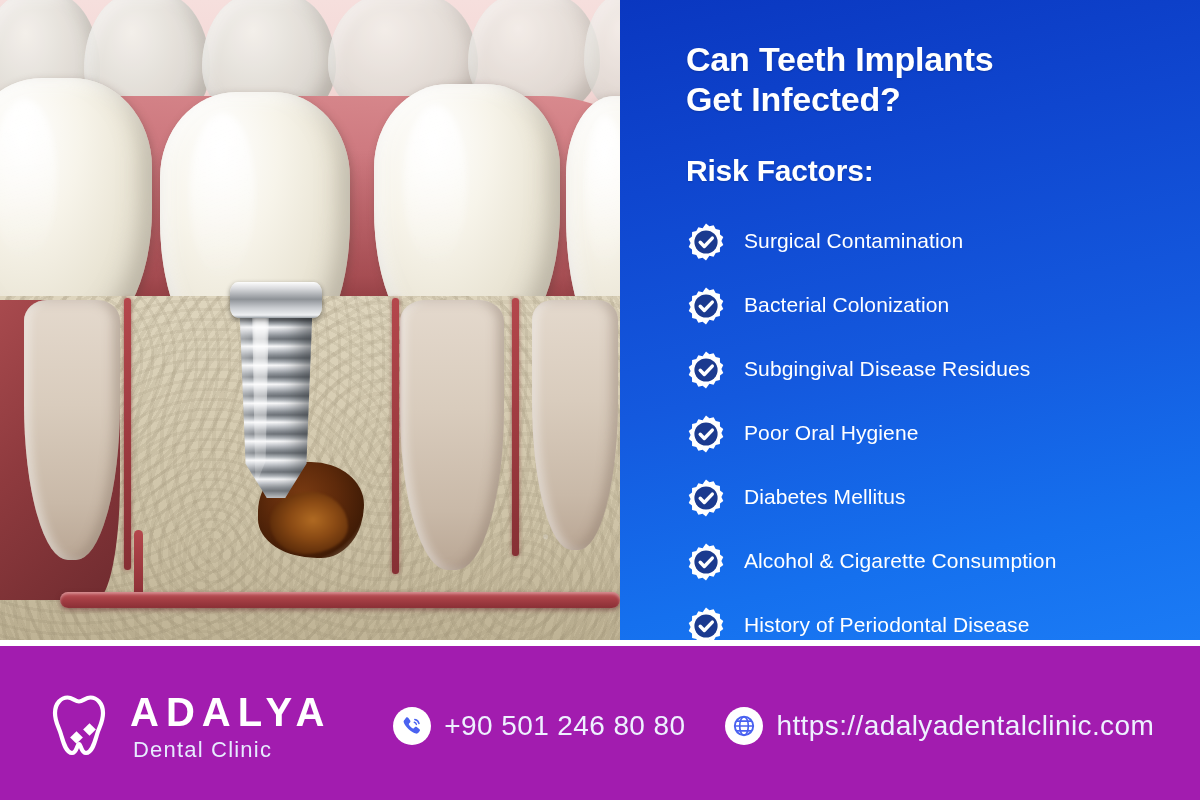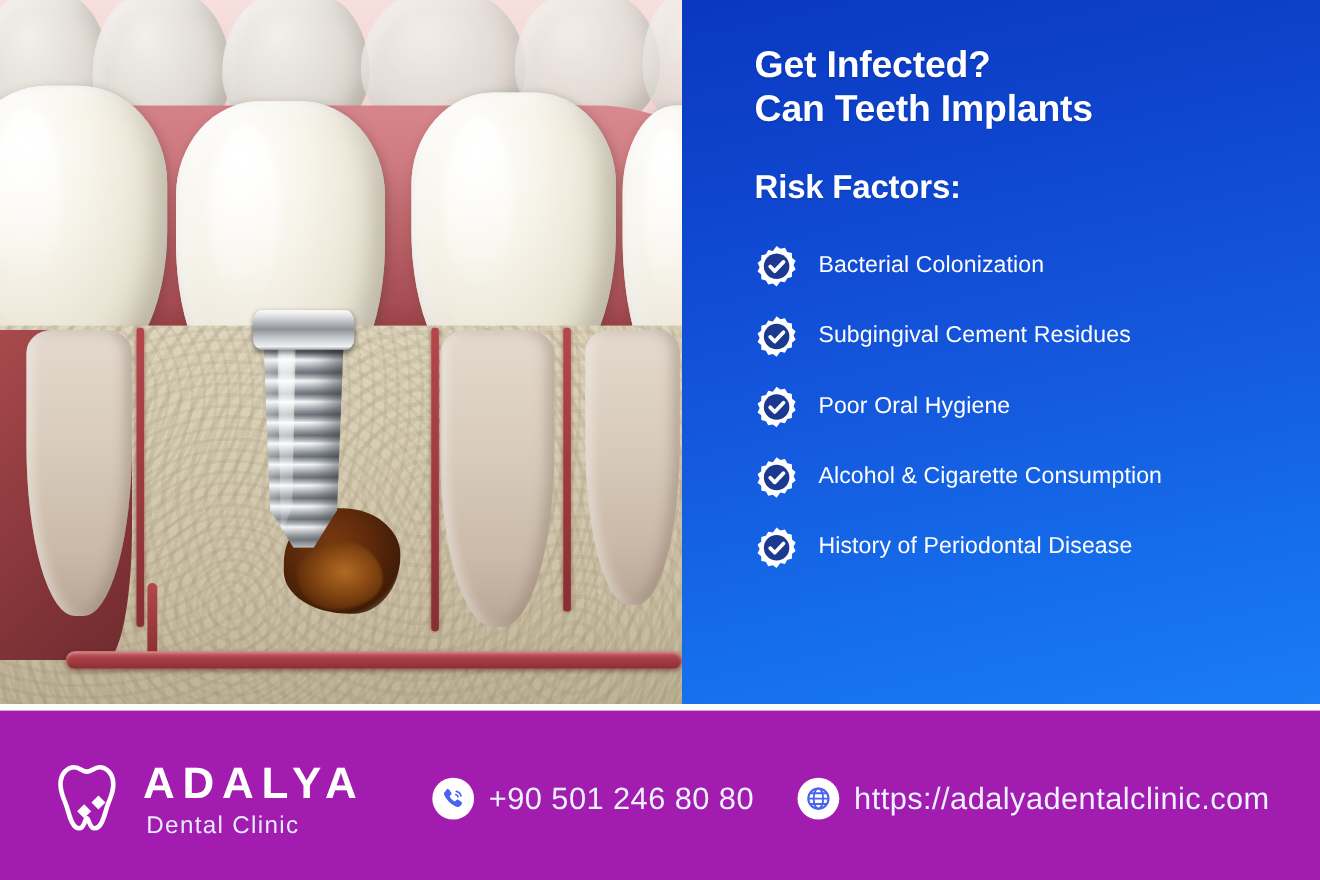--- a/index.html
+++ b/index.html
@@ -248,62 +248,82 @@
     <div class="ph-layer screw-shine"></div>
     <div class="ph-layer collar"></div>
 
     <div class="ph-layer canal-branch"></div>
     <div class="ph-layer canal"></div>
   </div>
 
   <div class="panel">
 
     <div class="headline">
+      <div>Can Teeth Implants</div>
       <div>Get Infected?</div>
-      <div>Can Teeth Implants</div>
     </div>
 
     <div class="subhead">Risk Factors:</div>
 
     <div class="risk-list">
 
+      <div class="risk-item">
+        <span class="badge">
+          <svg viewBox="0 0 40 40" aria-hidden="true">
+            <path fill="#ffffff" d="M20 1.6l3.4 2.6 4.2-.9 2.1 3.8 4.2 1 .1 4.3 3.3 2.7-1.9 3.9 1.9 3.9-3.3 2.7-.1 4.3-4.2 1-2.1 3.8-4.2-.9L20 38.4l-3.4-2.6-4.2.9-2.1-3.8-4.2-1-.1-4.3-3.3-2.7 1.9-3.9-1.9-3.9 3.3-2.7.1-4.3 4.2-1 2.1-3.8 4.2.9z"></path>
+            <circle cx="20" cy="20" r="11.6" fill="#1b3a8f"></circle>
+            <path d="M14.2 20.3l4.1 4.2 8-8.4" fill="none" stroke="#ffffff" stroke-width="3.4" stroke-linecap="round" stroke-linejoin="round"></path>
+          </svg>
+        </span>
+        <span class="risk-text">Surgical Contamination</span>
+      </div>
 
       <div class="risk-item">
         <span class="badge">
           <svg viewBox="0 0 40 40" aria-hidden="true">
             <path fill="#ffffff" d="M20 1.6l3.4 2.6 4.2-.9 2.1 3.8 4.2 1 .1 4.3 3.3 2.7-1.9 3.9 1.9 3.9-3.3 2.7-.1 4.3-4.2 1-2.1 3.8-4.2-.9L20 38.4l-3.4-2.6-4.2.9-2.1-3.8-4.2-1-.1-4.3-3.3-2.7 1.9-3.9-1.9-3.9 3.3-2.7.1-4.3 4.2-1 2.1-3.8 4.2.9z"></path>
             <circle cx="20" cy="20" r="11.6" fill="#1b3a8f"></circle>
             <path d="M14.2 20.3l4.1 4.2 8-8.4" fill="none" stroke="#ffffff" stroke-width="3.4" stroke-linecap="round" stroke-linejoin="round"></path>
           </svg>
         </span>
         <span class="risk-text">Bacterial Colonization</span>
       </div>
 
       <div class="risk-item">
         <span class="badge">
           <svg viewBox="0 0 40 40" aria-hidden="true">
             <path fill="#ffffff" d="M20 1.6l3.4 2.6 4.2-.9 2.1 3.8 4.2 1 .1 4.3 3.3 2.7-1.9 3.9 1.9 3.9-3.3 2.7-.1 4.3-4.2 1-2.1 3.8-4.2-.9L20 38.4l-3.4-2.6-4.2.9-2.1-3.8-4.2-1-.1-4.3-3.3-2.7 1.9-3.9-1.9-3.9 3.3-2.7.1-4.3 4.2-1 2.1-3.8 4.2.9z"></path>
             <circle cx="20" cy="20" r="11.6" fill="#1b3a8f"></circle>
             <path d="M14.2 20.3l4.1 4.2 8-8.4" fill="none" stroke="#ffffff" stroke-width="3.4" stroke-linecap="round" stroke-linejoin="round"></path>
           </svg>
         </span>
-        <span class="risk-text" style="max-width:330px;">Subgingival Cement Residues</span>
+        <span class="risk-text" style="max-width:330px;">Subgingival Disease Residues</span>
       </div>
 
       <div class="risk-item">
         <span class="badge">
           <svg viewBox="0 0 40 40" aria-hidden="true">
             <path fill="#ffffff" d="M20 1.6l3.4 2.6 4.2-.9 2.1 3.8 4.2 1 .1 4.3 3.3 2.7-1.9 3.9 1.9 3.9-3.3 2.7-.1 4.3-4.2 1-2.1 3.8-4.2-.9L20 38.4l-3.4-2.6-4.2.9-2.1-3.8-4.2-1-.1-4.3-3.3-2.7 1.9-3.9-1.9-3.9 3.3-2.7.1-4.3 4.2-1 2.1-3.8 4.2.9z"></path>
             <circle cx="20" cy="20" r="11.6" fill="#1b3a8f"></circle>
             <path d="M14.2 20.3l4.1 4.2 8-8.4" fill="none" stroke="#ffffff" stroke-width="3.4" stroke-linecap="round" stroke-linejoin="round"></path>
           </svg>
         </span>
         <span class="risk-text">Poor Oral Hygiene</span>
       </div>
 
+      <div class="risk-item">
+        <span class="badge">
+          <svg viewBox="0 0 40 40" aria-hidden="true">
+            <path fill="#ffffff" d="M20 1.6l3.4 2.6 4.2-.9 2.1 3.8 4.2 1 .1 4.3 3.3 2.7-1.9 3.9 1.9 3.9-3.3 2.7-.1 4.3-4.2 1-2.1 3.8-4.2-.9L20 38.4l-3.4-2.6-4.2.9-2.1-3.8-4.2-1-.1-4.3-3.3-2.7 1.9-3.9-1.9-3.9 3.3-2.7.1-4.3 4.2-1 2.1-3.8 4.2.9z"></path>
+            <circle cx="20" cy="20" r="11.6" fill="#1b3a8f"></circle>
+            <path d="M14.2 20.3l4.1 4.2 8-8.4" fill="none" stroke="#ffffff" stroke-width="3.4" stroke-linecap="round" stroke-linejoin="round"></path>
+          </svg>
+        </span>
+        <span class="risk-text">Diabetes Mellitus</span>
+      </div>
 
       <div class="risk-item">
         <span class="badge">
           <svg viewBox="0 0 40 40" aria-hidden="true">
             <path fill="#ffffff" d="M20 1.6l3.4 2.6 4.2-.9 2.1 3.8 4.2 1 .1 4.3 3.3 2.7-1.9 3.9 1.9 3.9-3.3 2.7-.1 4.3-4.2 1-2.1 3.8-4.2-.9L20 38.4l-3.4-2.6-4.2.9-2.1-3.8-4.2-1-.1-4.3-3.3-2.7 1.9-3.9-1.9-3.9 3.3-2.7.1-4.3 4.2-1 2.1-3.8 4.2.9z"></path>
             <circle cx="20" cy="20" r="11.6" fill="#1b3a8f"></circle>
             <path d="M14.2 20.3l4.1 4.2 8-8.4" fill="none" stroke="#ffffff" stroke-width="3.4" stroke-linecap="round" stroke-linejoin="round"></path>
           </svg>
         </span>
         <span class="risk-text" style="max-width:320px;">Alcohol &amp; Cigarette Consumption</span>

